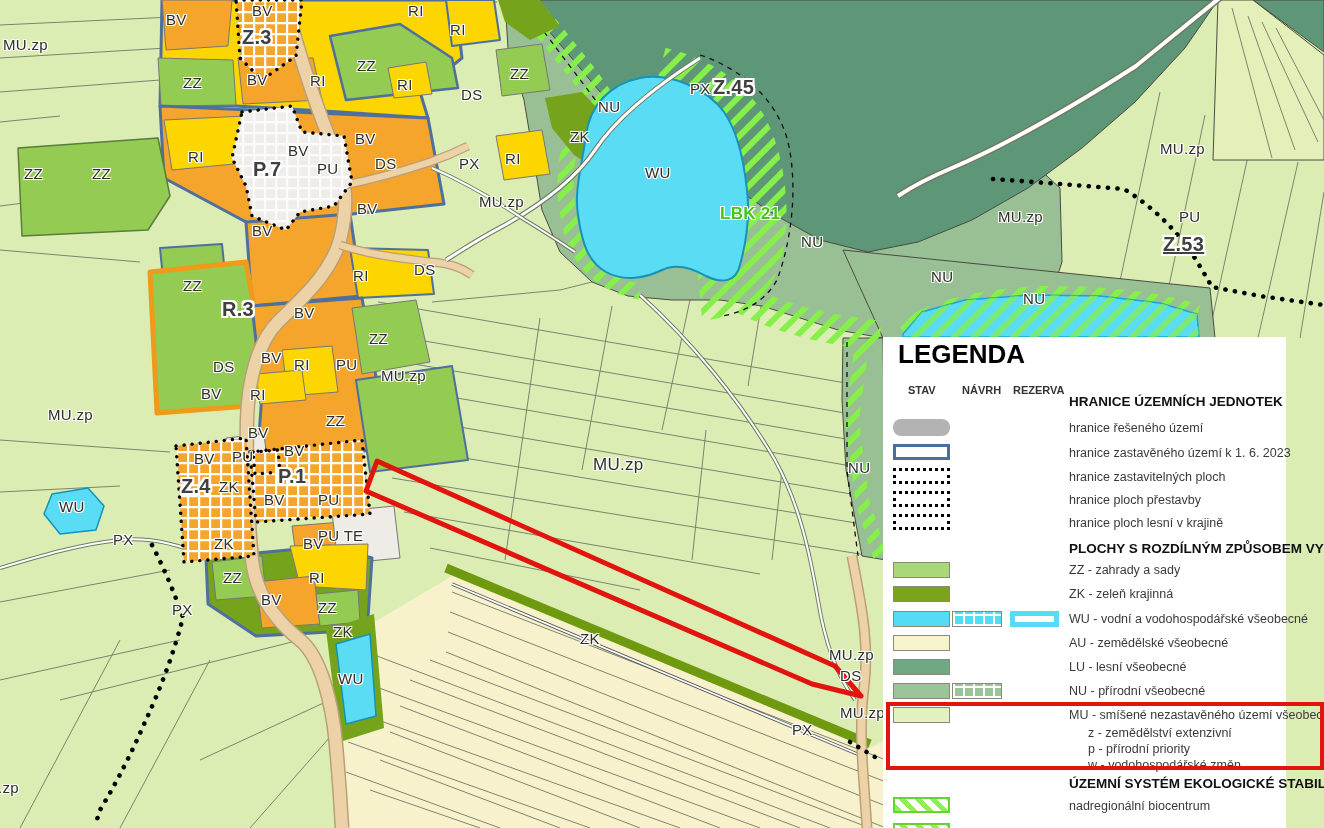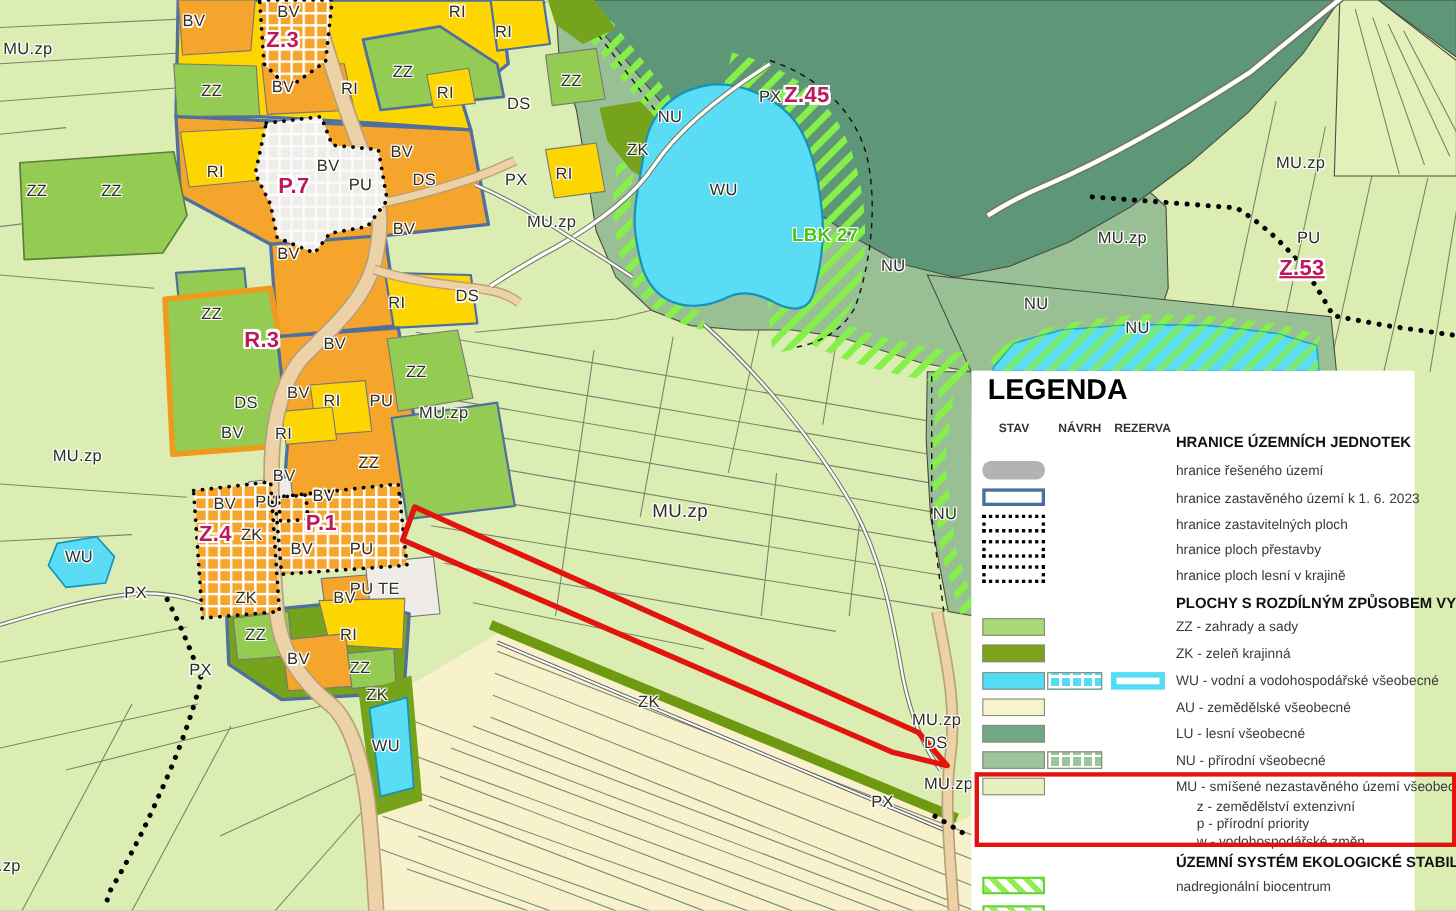--- a/index.html
+++ b/index.html
@@ -2,21 +2,21 @@
 <html><head>
 <meta charset="utf-8">
 <style>
   html,body{margin:0;padding:0;background:#888;}
   .stage{position:relative;width:1324px;height:828px;overflow:hidden;background:#dcedb4;
          font-family:"Liberation Sans",sans-serif;}
   svg.map{position:absolute;left:0;top:0;}
   
   .ml{position:absolute;white-space:nowrap;font-size:15px;color:#2f2f28;letter-spacing:.3px;
       text-shadow:-1px -1px 0 #fff,1px -1px 0 #fff,-1px 1px 0 #fff,1px 1px 0 #fff,0 0 2px #fff;}
-  .ml.z{font-size:20px;font-weight:700;color:#be185d;
+  .ml.z{font-size:20px;font-weight:700;color:#404040;
       text-shadow:-2px -2px 0 #fff,2px -2px 0 #fff,-2px 2px 0 #fff,2px 2px 0 #fff,0 -2px 0 #fff,0 2px 0 #fff,-2px 0 0 #fff,2px 0 0 #fff;}
   .ml.g{color:#49c516;font-size:17px;font-weight:700;
       text-shadow:-1px -1px 0 #fff,1px -1px 0 #fff,-1px 1px 0 #fff,1px 1px 0 #fff;}
   .ml.big{font-size:17px;}
   
   .logo{position:absolute;left:1038px;top:30px;width:186px;height:94px;opacity:.93;}
   .logo-mm{position:absolute;left:0;top:-6px;width:186px;text-align:center;font-weight:700;
       font-size:62px;letter-spacing:-4px;color:#c22014;line-height:1;
       text-shadow:0 0 3px rgba(255,255,255,.75);}
   .logo-mm .amp{color:#ccd4d8;font-size:50px;}
@@ -308,21 +308,21 @@
       <span class="ml " style="left: 317px; top: 160px;">PU</span>
       <span class="ml " style="left: 375px; top: 155px;">DS</span>
       <span class="ml " style="left: 459px; top: 155px;">PX</span>
       <span class="ml " style="left: 505px; top: 150px;">RI</span>
       <span class="ml " style="left: 570px; top: 128px;">ZK</span>
       <span class="ml " style="left: 598px; top: 98px;">NU</span>
       <span class="ml " style="left: 645px; top: 164px;">WU</span>
       <span class="ml " style="left: 690px; top: 80px;">PX</span>
       <span class="ml z" style="left: 713px; top: 76px;">Z.45</span>
       <span class="ml " style="left: 479px; top: 193px;">MU.zp</span>
-      <span class="ml g" style="left: 720px; top: 204px;">LBK 27</span>
+      <span class="ml g" style="left: 720px; top: 204px;">LBK 21</span>
       <span class="ml " style="left: 801px; top: 233px;">NU</span>
       <span class="ml " style="left: 1160px; top: 140px;">MU.zp</span>
       <span class="ml " style="left: 998px; top: 208px;">MU.zp</span>
       <span class="ml " style="left: 1179px; top: 208px;">PU</span>
       <span class="ml z" style="left: 1163px; top: 233px; text-decoration: underline;">Z.53</span>
       <span class="ml " style="left: 931px; top: 268px;">NU</span>
       <span class="ml " style="left: 1023px; top: 290px;">NU</span>
       <span class="ml " style="left: 357px; top: 200px;">BV</span>
       <span class="ml " style="left: 252px; top: 222px;">BV</span>
       <span class="ml " style="left: 353px; top: 267px;">RI</span>

